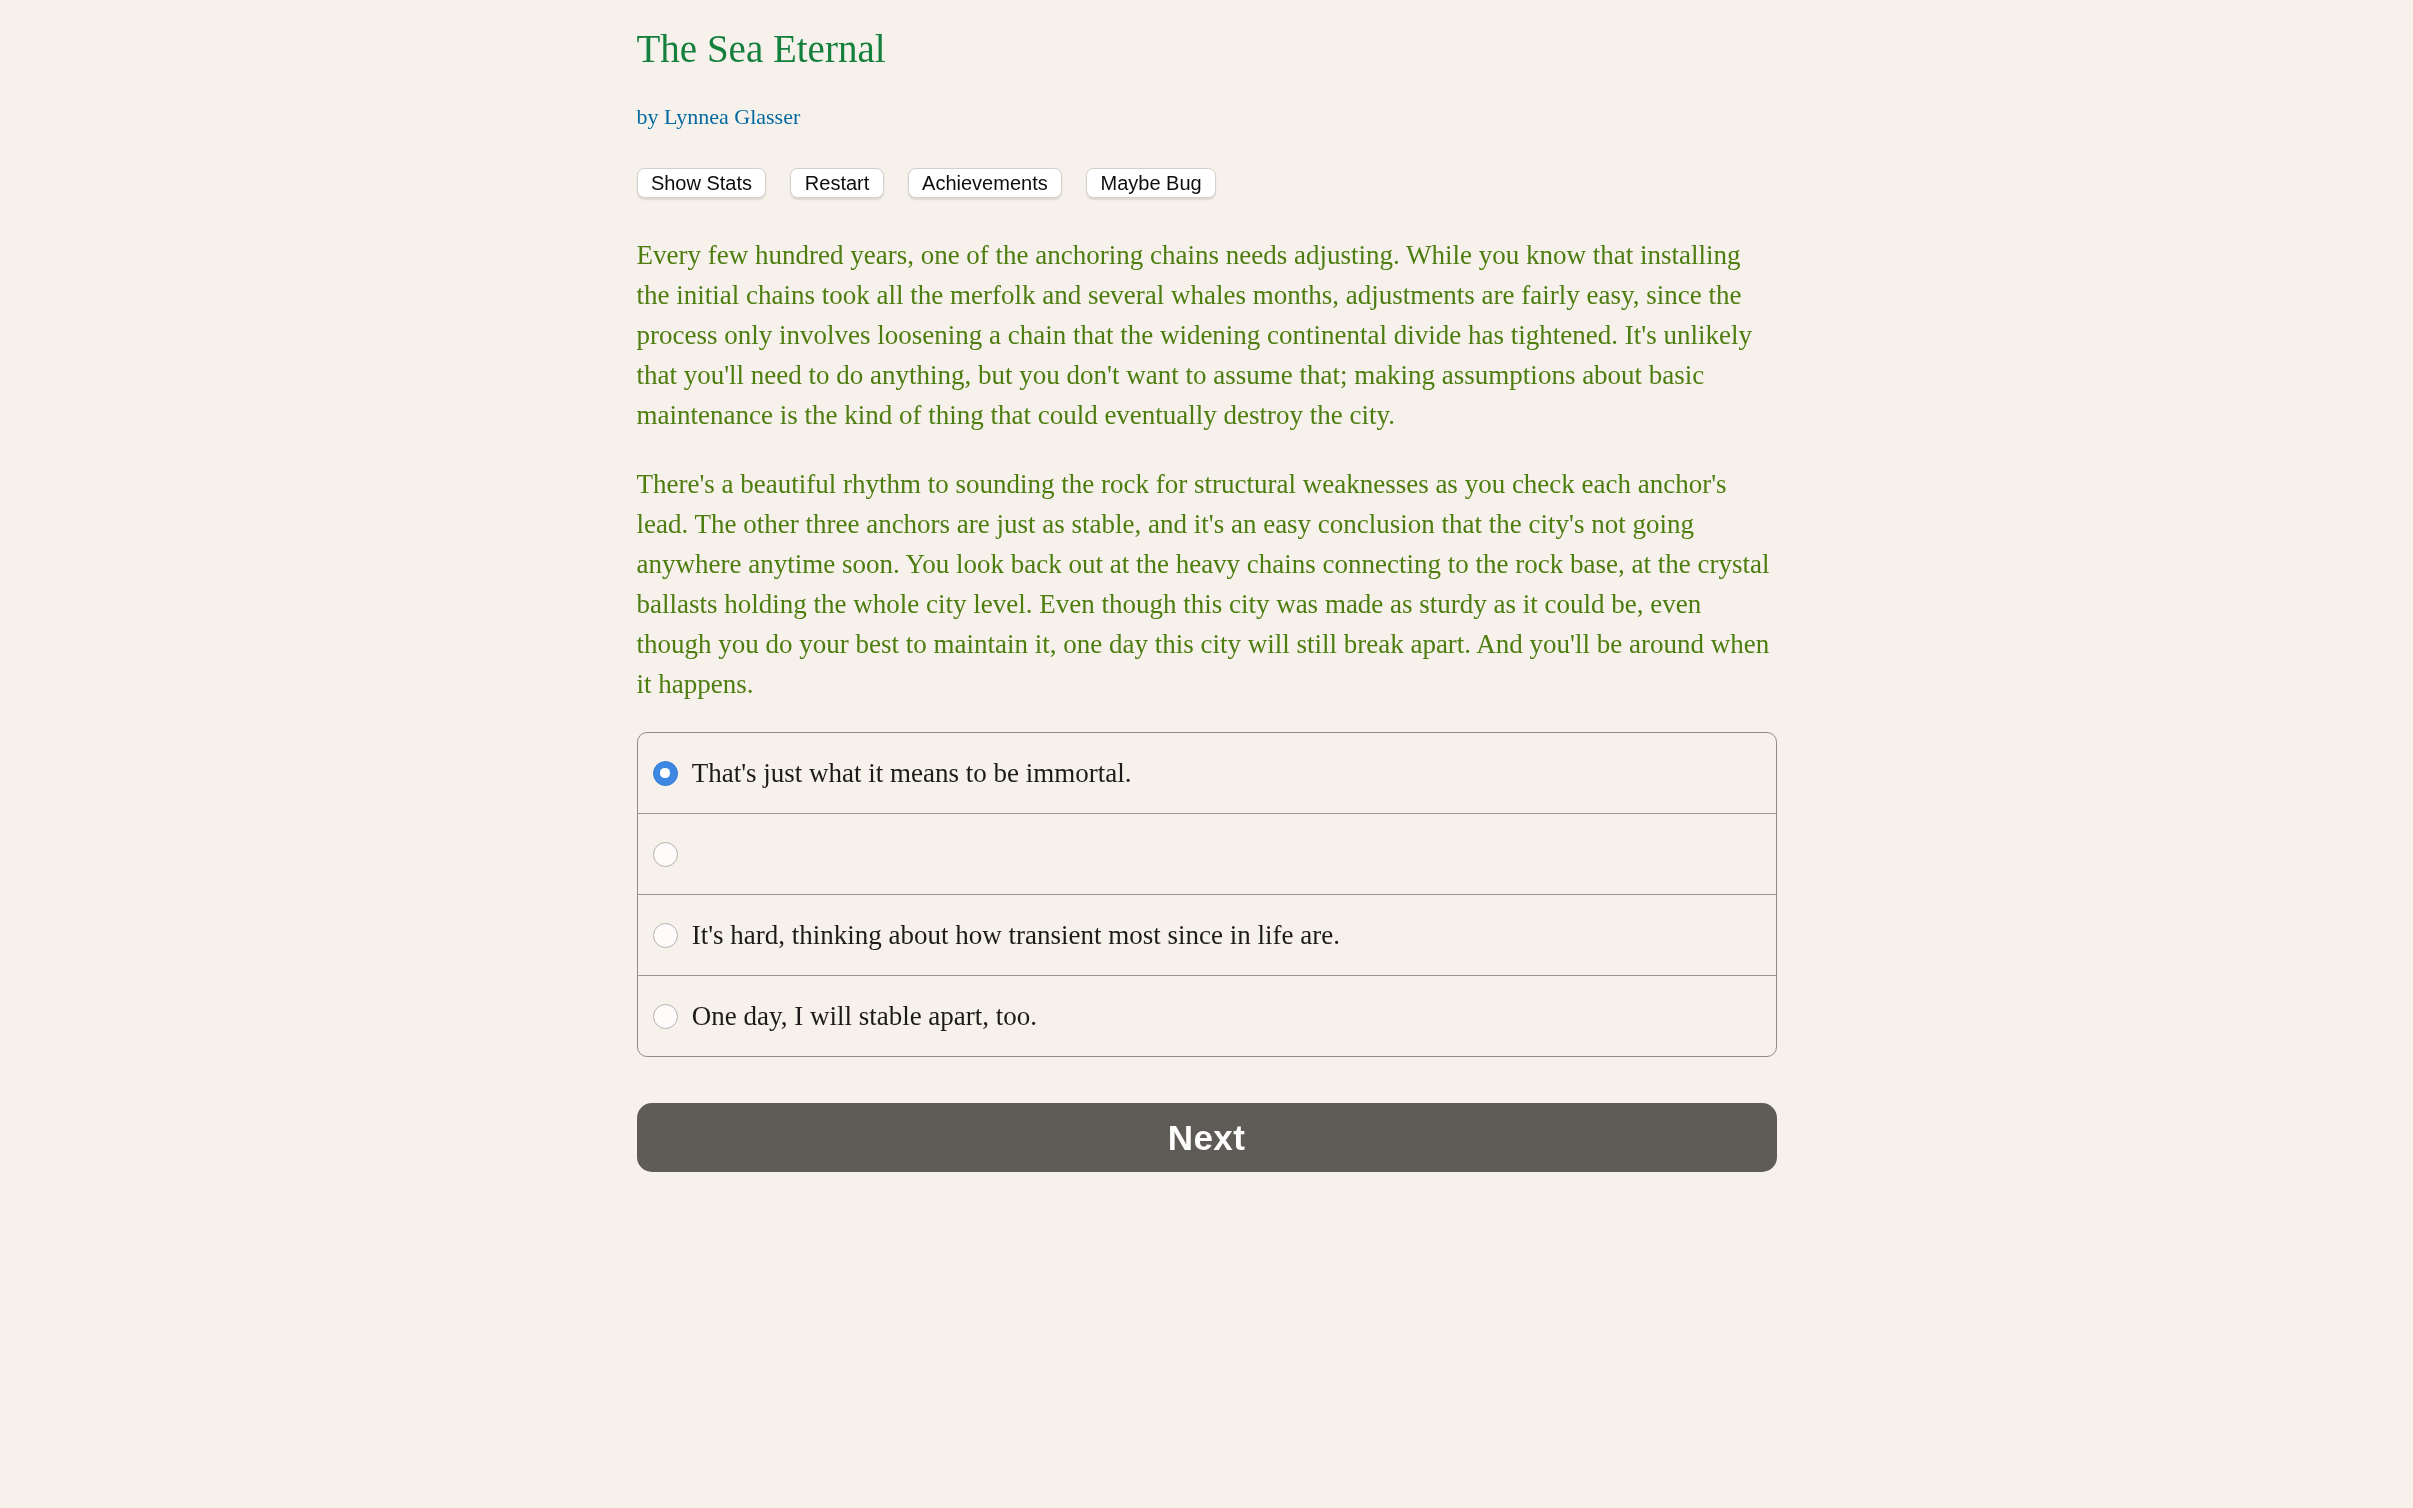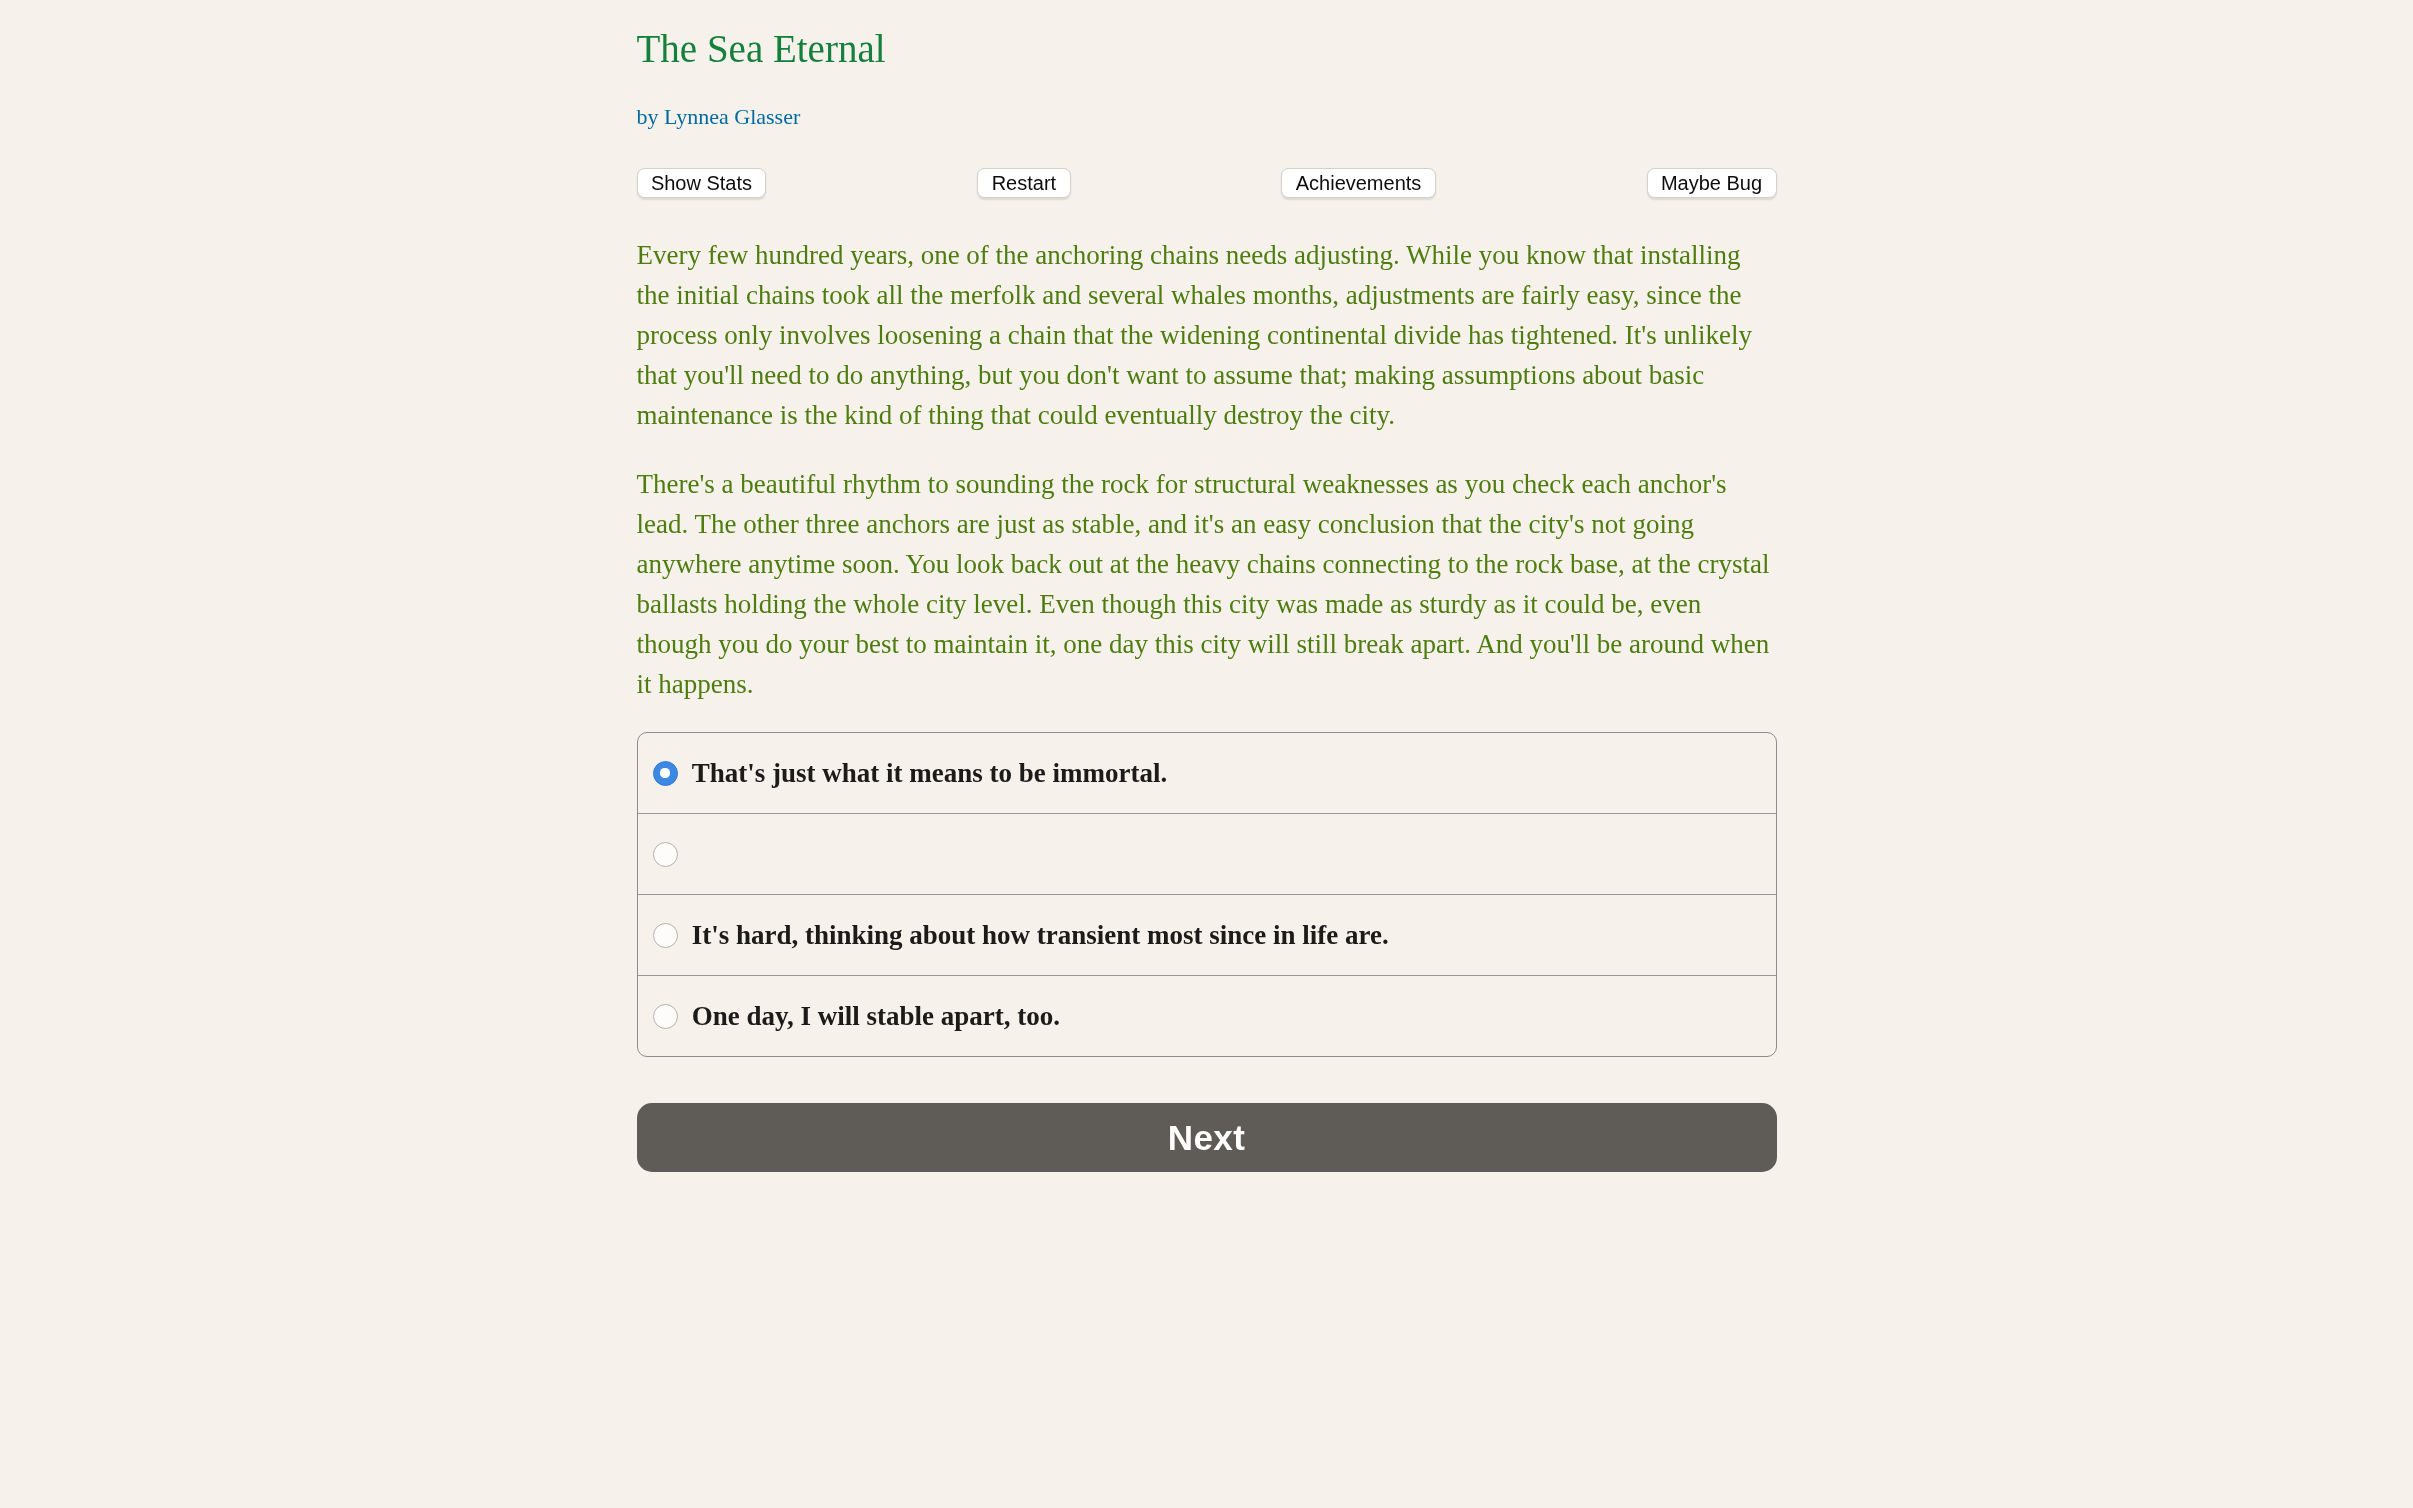--- a/index.html
+++ b/index.html
@@ -31,21 +31,20 @@
     font-size: 22px;
     font-weight: 400;
     line-height: 35px;
     margin: 0 0 34px 0;
     color: #0369a1;
   }
   .toolbar {
     display: flex;
     gap: 24px;
     margin: 0 0 37px 0;
-    justify-content: space-between;
   }
   .toolbar-button {
     font-family: "Liberation Sans", sans-serif;
     font-size: 20px;
     font-weight: 500;
     color: #0d0d0d;
     background: #ffffff;
     border: 1.7px solid #d3cfc9;
     border-radius: 7.5px;
     height: 30px;
@@ -67,21 +66,20 @@
     border: 1.7px solid #8f8d89;
     border-radius: 10px;
     overflow: hidden;
   }
   .choice-row {
     display: flex;
     align-items: center;
     height: 80px;
     padding-left: 15px;
     cursor: pointer;
-    font-weight: bold;
   }
   .choice-row + .choice-row {
     border-top: 1.7px solid #9b9893;
   }
   .radio {
     flex: 0 0 auto;
     width: 25px;
     height: 25px;
     border-radius: 50%;
     background: #fdfcfa;

